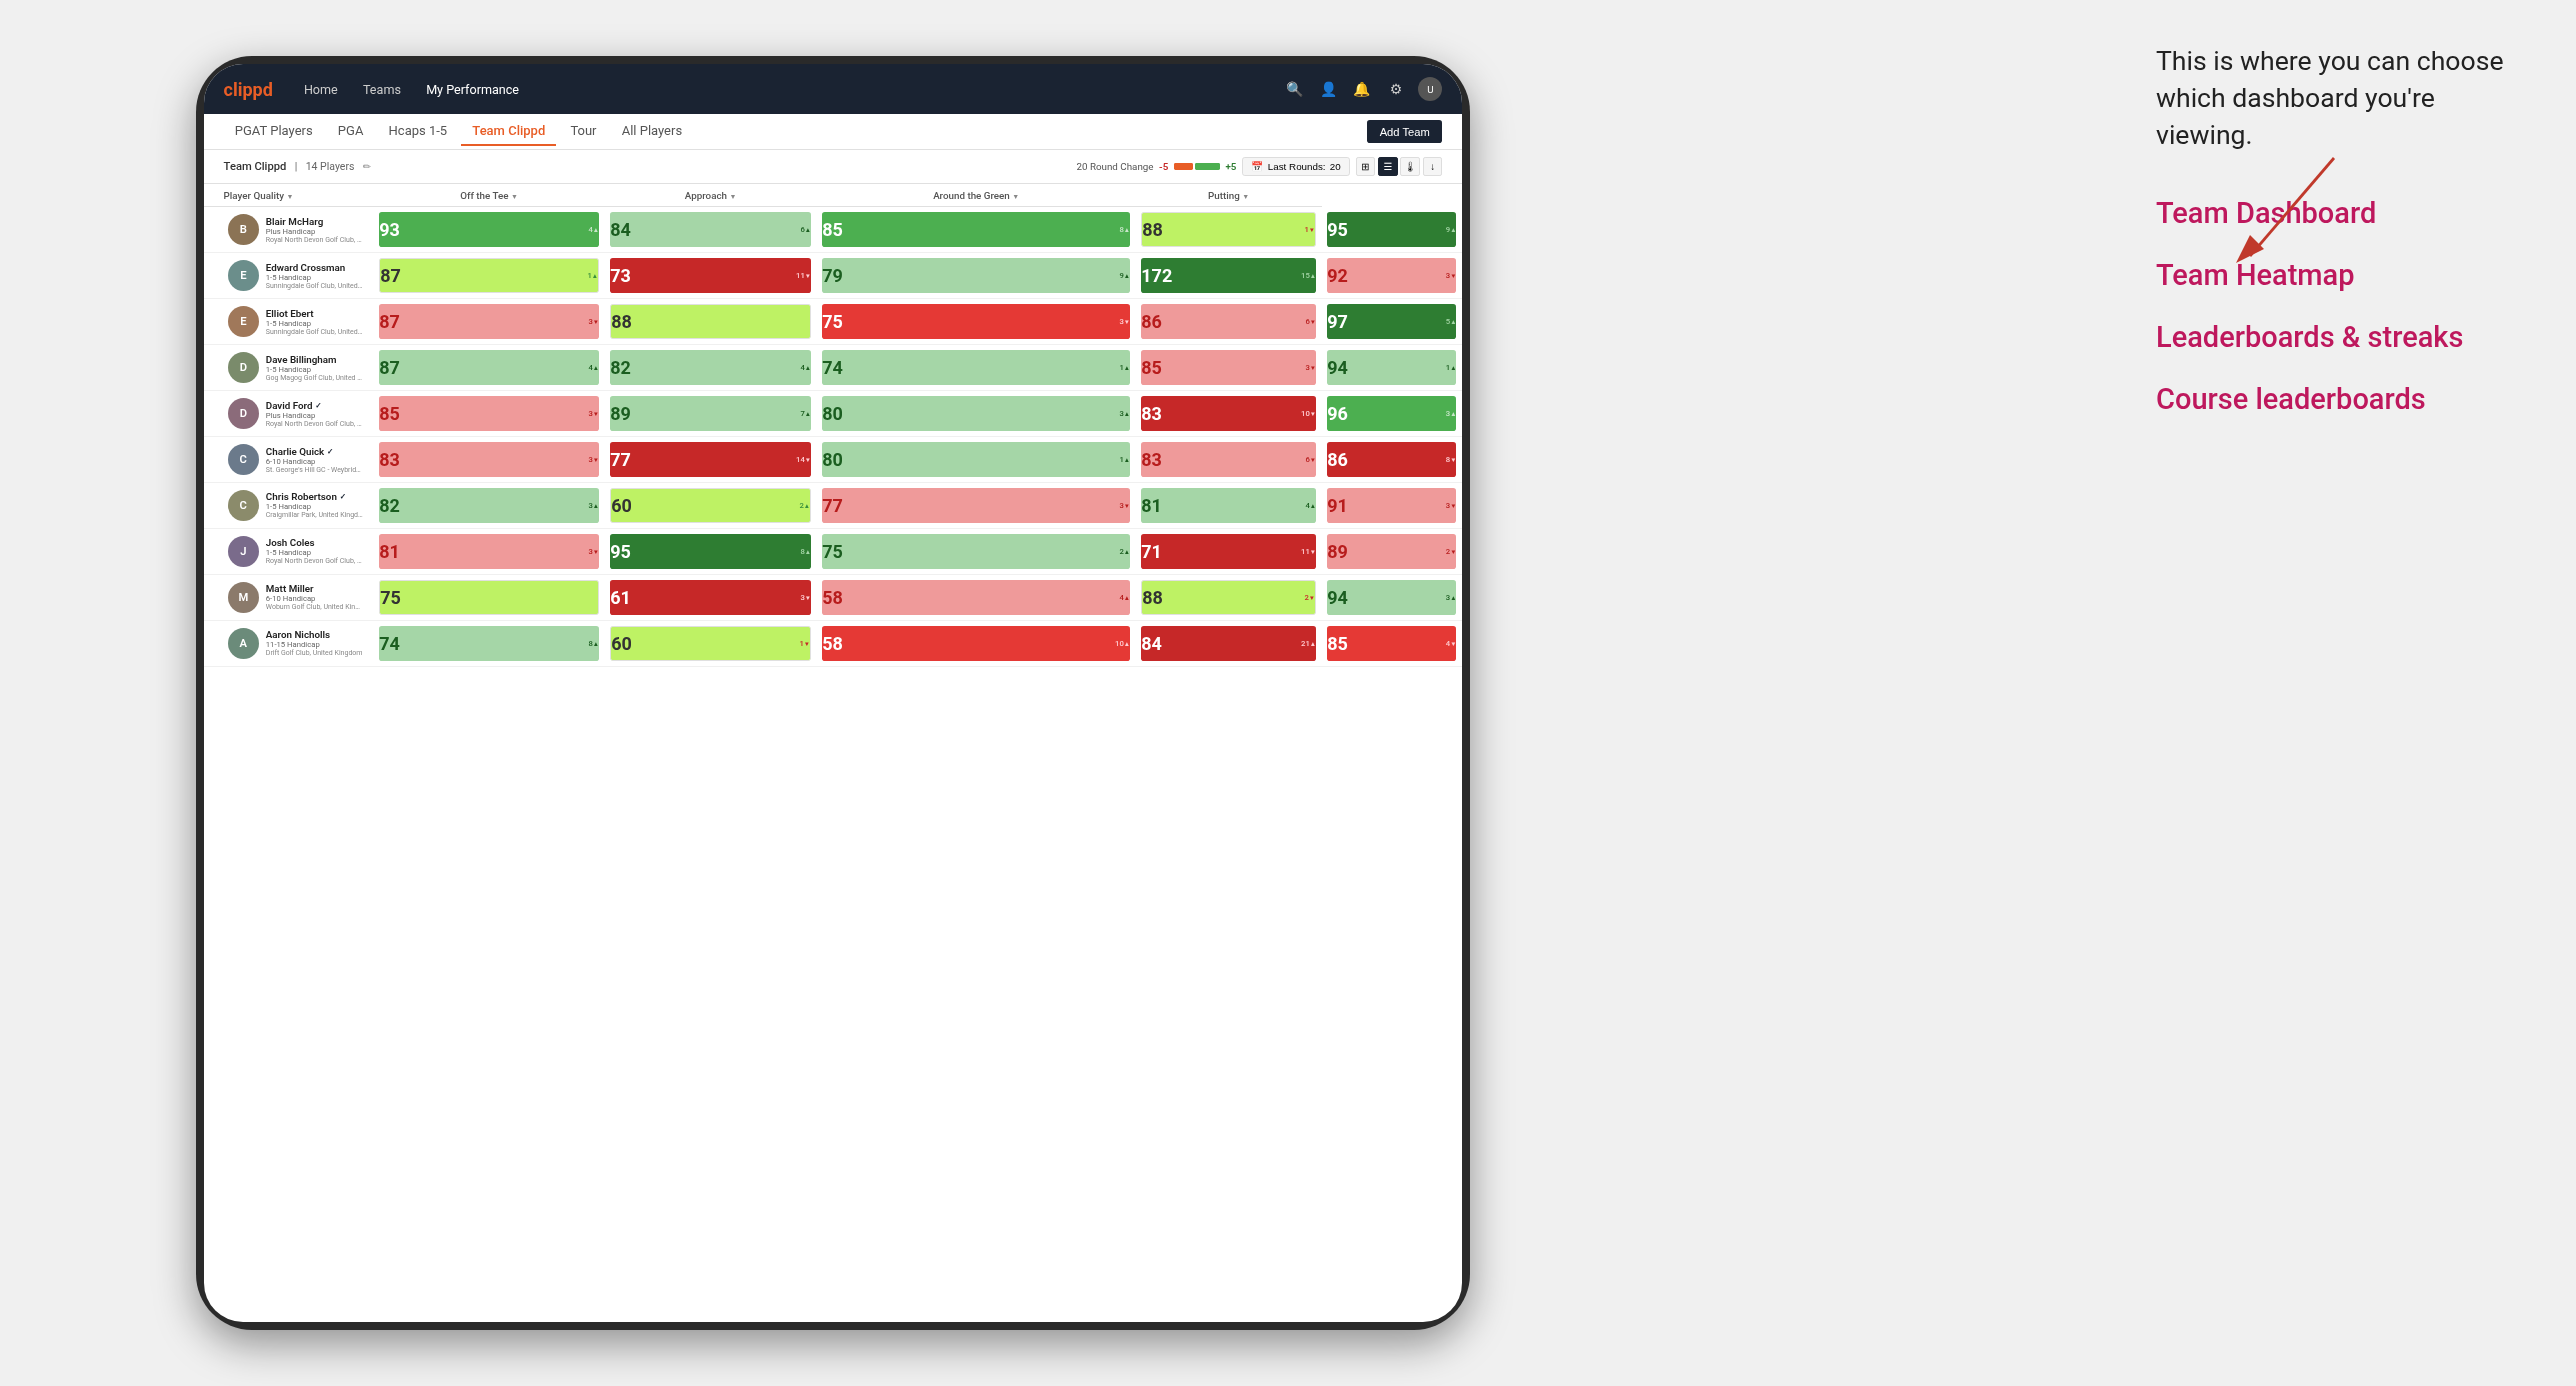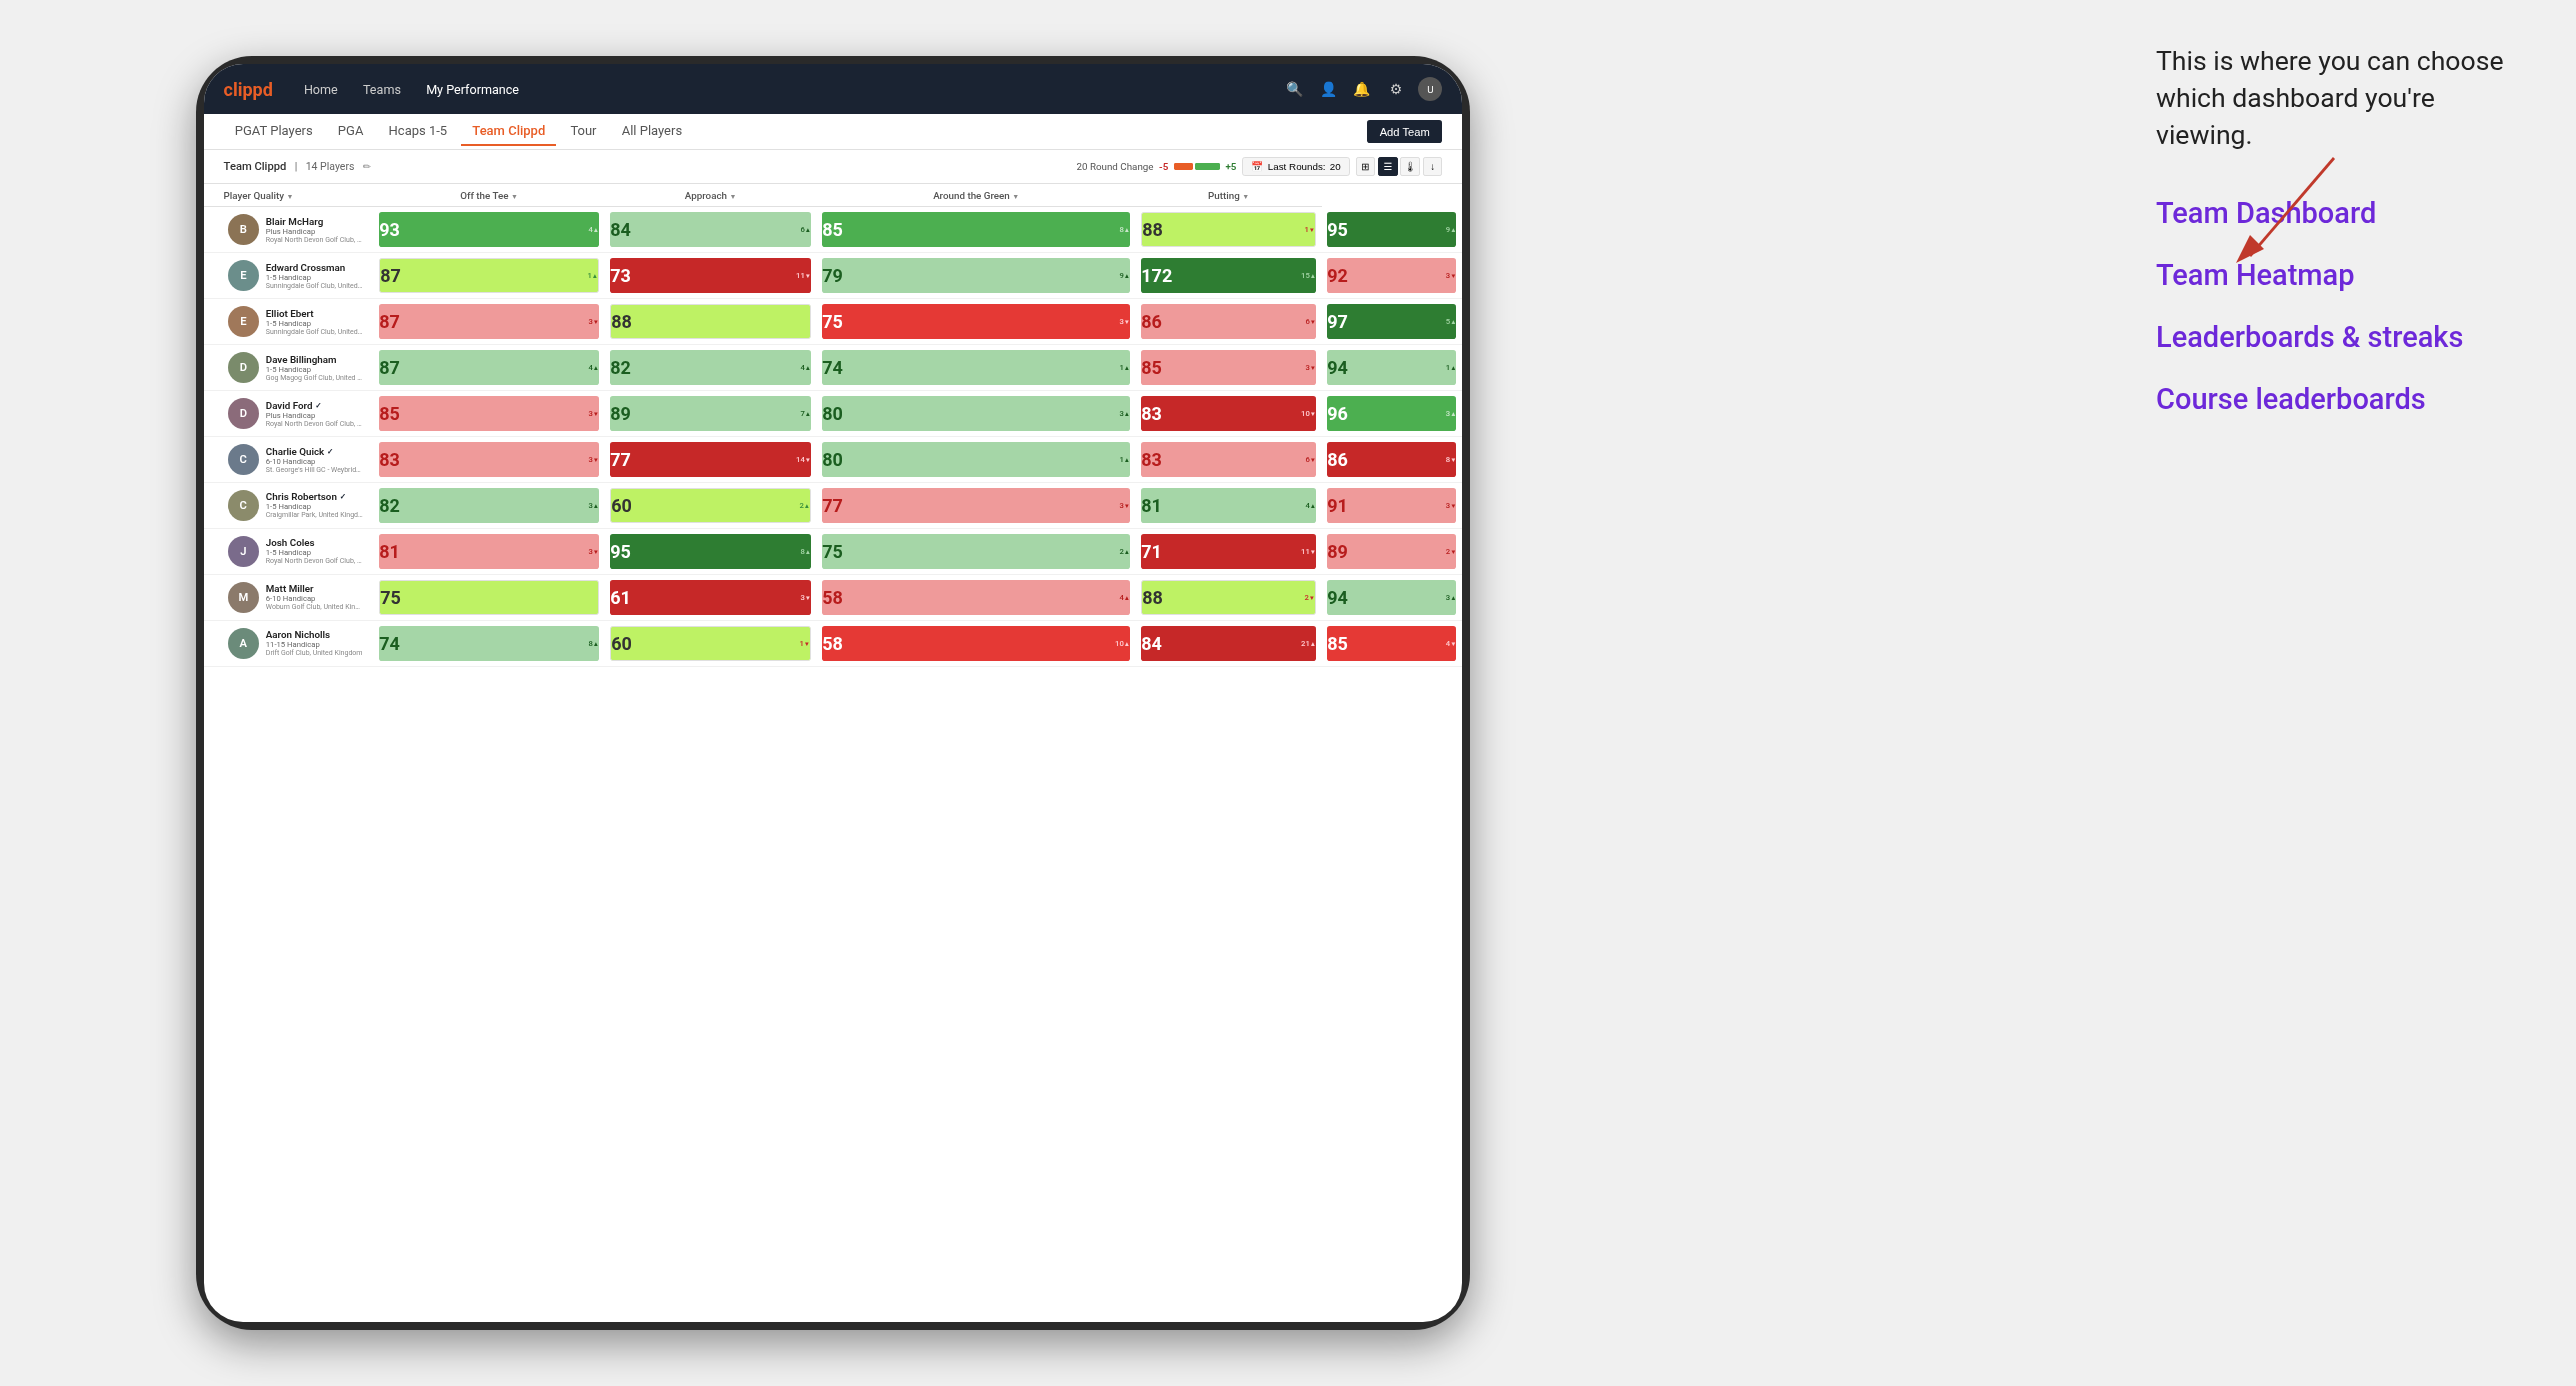--- a/index.html
+++ b/index.html
@@ -23,21 +23,21 @@
       font-size: 26.6px;
       color: #222;
       line-height: 1.4;
       margin-bottom: 42px;
     }
     .menu-items-list {
       margin-top: 28px;
     }
     .menu-item-label {
       font-size: 29px;
-      color: #6d28d9;
+      color: #be185d;
       font-weight: 500;
       margin-bottom: 28px;
       display: block;
     }
 
     
     .tablet-frame {
       position: absolute;
       left: 196px;
       top: 56px;

